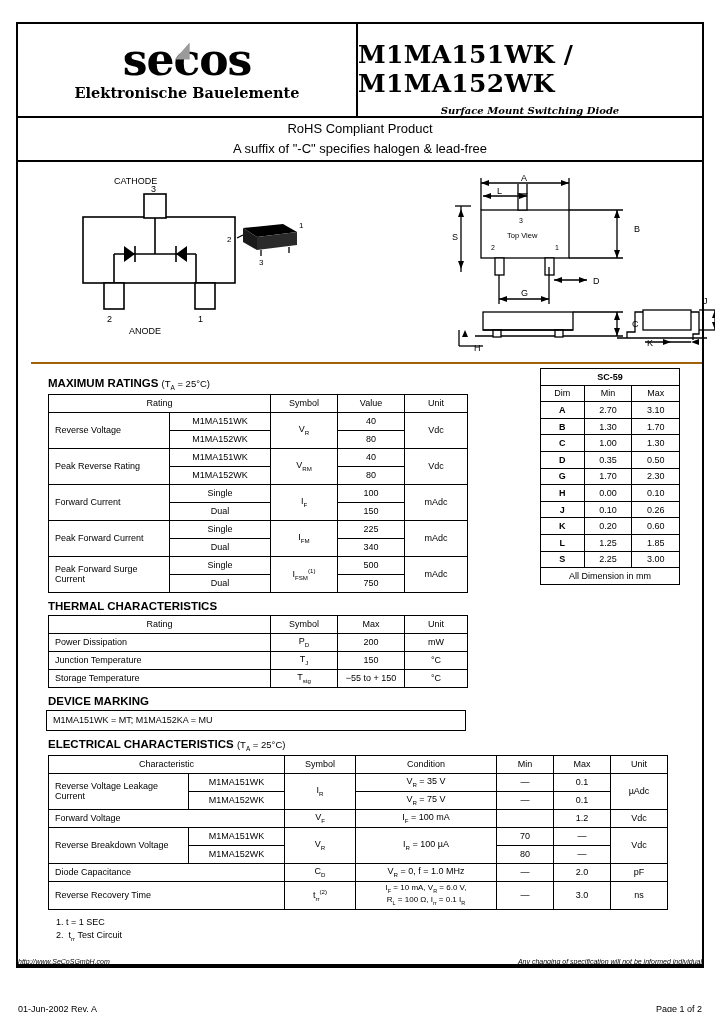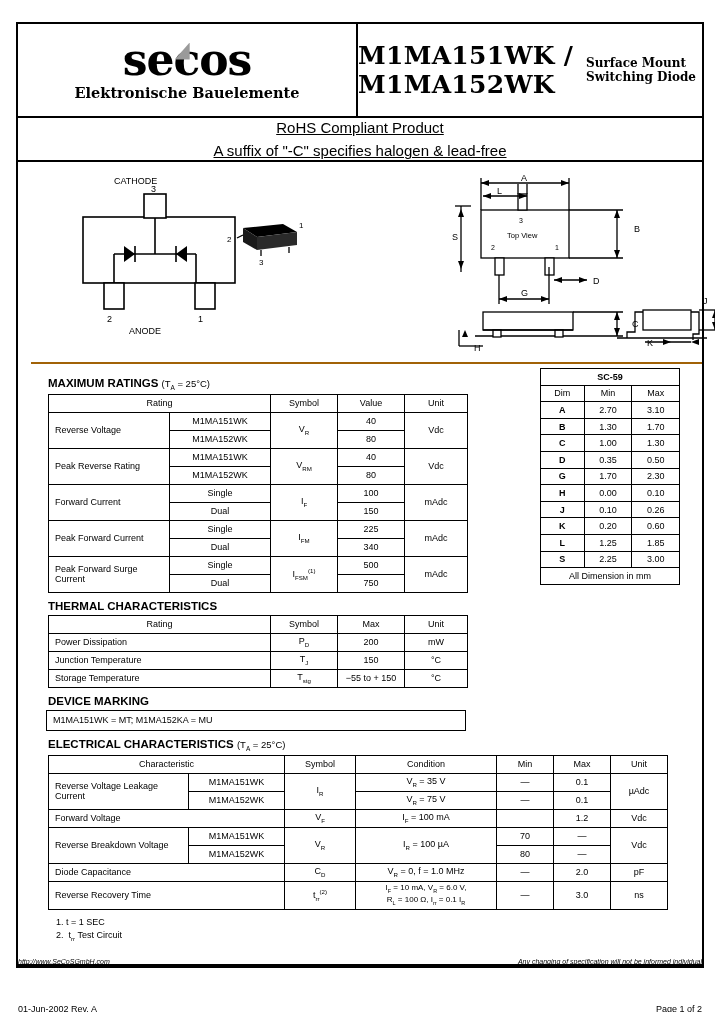--- a/index.html
+++ b/index.html
@@ -7,28 +7,28 @@
   .page{position:relative;width:720px;height:1012px;box-sizing:border-box;}
   .frame{position:absolute;left:16px;top:22px;width:688px;height:944px;border:2px solid #000;box-sizing:border-box;}
 
   
   .hdr{display:flex;height:92px;border-bottom:2px solid #000;}
   .hdr-left{width:338px;border-right:2px solid #000;display:flex;flex-direction:column;align-items:center;justify-content:center;}
   .logo{font-family:"DejaVu Serif",serif;font-weight:bold;font-size:44px;letter-spacing:-1px;line-height:.95;position:relative;}
   .logo .wedge{position:absolute;left:52px;top:4px;width:15px;height:17px;background:#9a9a9a;
        clip-path:polygon(0 100%,100% 100%,100% 0);}
   .logo-sub{font-family:"DejaVu Serif",serif;font-weight:bold;font-size:14.5px;margin-top:4px;}
-  .hdr-right{flex:1;display:flex;align-items:center;justify-content:flex-end;}
+  .hdr-right{flex:1;display:flex;flex-direction:column;align-items:center;justify-content:flex-end;}
   .part-no{font-family:"DejaVu Serif",serif;font-weight:bold;font-size:25px;letter-spacing:.3px;}
-  .part-sub{font-family:"DejaVu Serif",serif;font-weight:bold;font-size:12px;margin-top:0;}
+  .part-sub{font-family:"DejaVu Serif",serif;font-weight:bold;font-size:10px;margin-top:7px;font-style:italic;}
 
   
   .rohs{height:42px;border-bottom:2px solid #000;display:flex;flex-direction:column;
         align-items:center;justify-content:center;}
-  .rohs div{font-size:15px;text-decoration:underline;line-height:1.55;}
+  .rohs div{font-size:13px;line-height:1.55;}
 
   
   .draw{position:relative;height:200px;border-bottom:2px solid #a16207;margin-left:13px;}
   .draw svg{position:absolute;left:0;top:0;}
 
   
   .body{position:relative;padding:6px 0 0 0;}
   .sec-title{font-size:11.5px;font-weight:bold;margin:7px 0 3px 30px;}
   .sec-title .norm{font-weight:normal;font-size:9.5px;}
   sub{font-size:.68em;}

